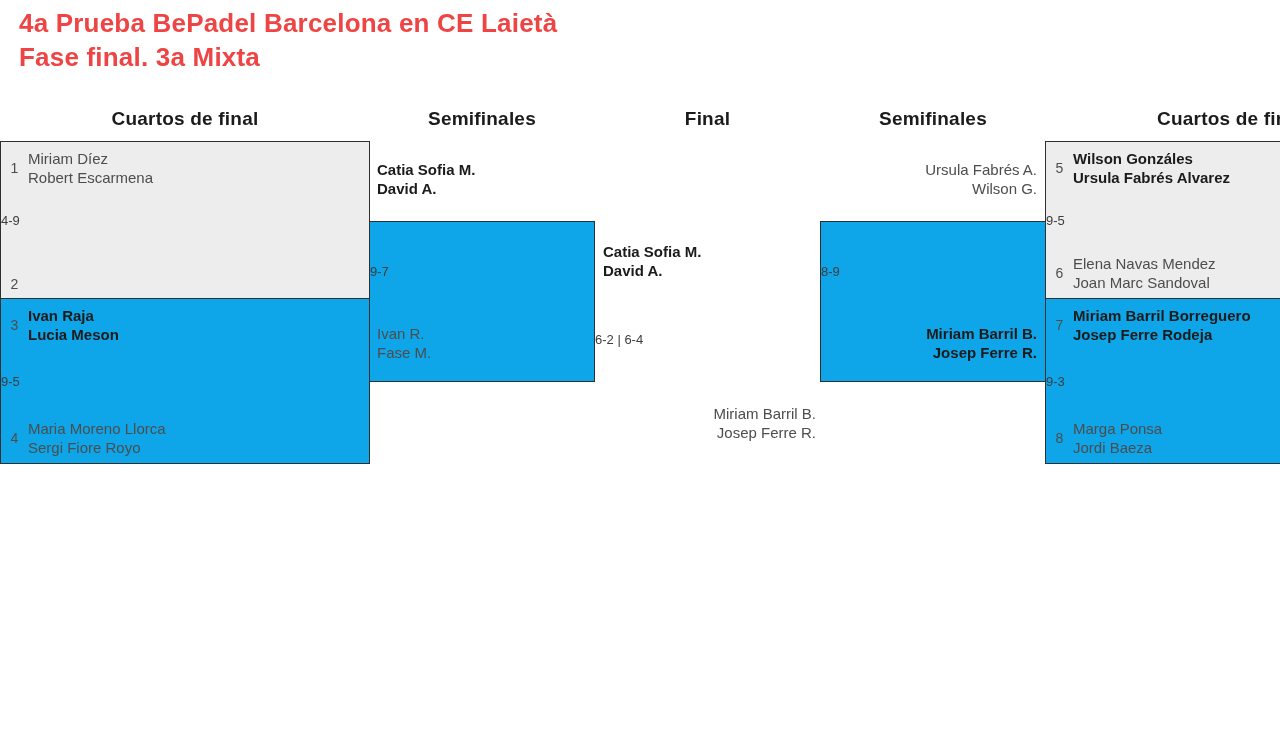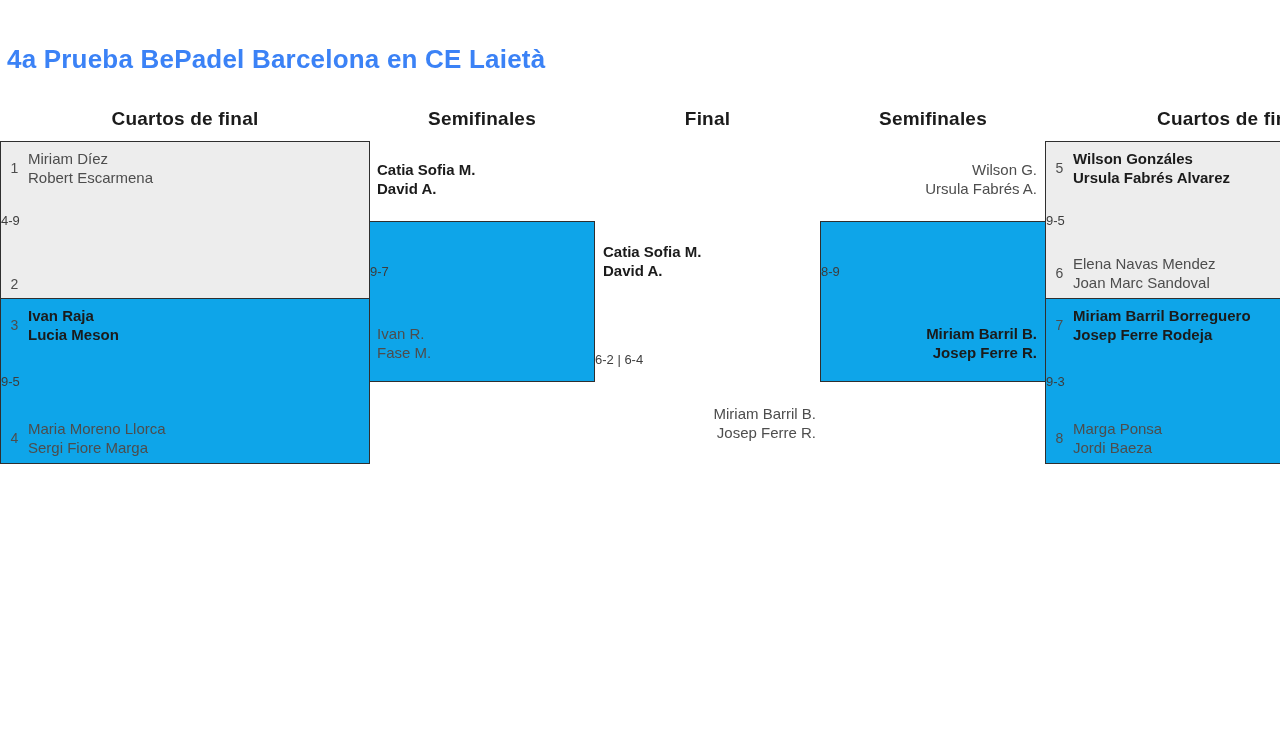--- a/index.html
+++ b/index.html
@@ -1,21 +1,21 @@
 <!DOCTYPE html>
 <html><head>
 <meta charset="utf-8">
 <style>
   * { margin:0; padding:0; box-sizing:border-box; }
   html,body { width:1280px; height:730px; overflow:hidden; background:#ffffff;
               font-family:"Liberation Sans", sans-serif; }
   .bracket { position:relative; width:1416px; height:730px; }
 
-  .page-title { position:absolute; left:7px; top:6px; font-size:26px; line-height:34px;
-                font-weight:bold; color:#3b82f6; letter-spacing:0.2px;margin-top:36px; }
+  .page-title { position:absolute; left:19px; top:6px; font-size:26px; line-height:34px;
+                font-weight:bold; color:#ef4444; letter-spacing:0.2px; }
 
   .round-header { position:absolute; top:108px; height:24px; text-align:center;
                   font-size:19px; font-weight:bold; color:#1b1b1b; letter-spacing:0.2px; }
   .rh-qf-l { left:0;     width:370px; }
   .rh-sf-l { left:369px; width:226px; }
   .rh-f    { left:595px; width:225px; }
   .rh-sf-r { left:820px; width:226px; }
   .rh-qf-r { left:1045px;width:371px; }
 
   .box { position:absolute; border:1px solid #2f2f2f; background:#0ea5e9; }
@@ -43,20 +43,21 @@
   .float { position:absolute; }
   .al-r { text-align:right; }
 </style>
 </head>
 <body>
 
 <div class="bracket">
 
   <div class="page-title">
     <div>4a Prueba BePadel Barcelona en CE Laietà</div>
+    <div>Fase final. 3a Mixta</div>
   </div>
 
   <div class="round-header rh-qf-l">Cuartos de final</div>
   <div class="round-header rh-sf-l">Semifinales</div>
   <div class="round-header rh-f">Final</div>
   <div class="round-header rh-sf-r">Semifinales</div>
   <div class="round-header rh-qf-r">Cuartos de final</div>
 
   <div class="box shaded" id="qf1">
     <div class="qf-team team-top">
@@ -78,53 +79,53 @@
       <span class="names t-win">
         <div>Ivan Raja</div>
         <div>Lucia Meson</div>
       </span>
     </div>
     <div class="score">9-5</div>
     <div class="qf-team team-bottom">
       <span class="seed">4</span>
       <span class="names t-lose">
         <div>Maria Moreno Llorca</div>
-        <div>Sergi Fiore Marga</div>
+        <div>Sergi Fiore Royo</div>
       </span>
     </div>
   </div>
 
   <div class="box" id="sf1">
     <div class="score" style="top:42px; transform:none;">9-7</div>
   </div>
   <div class="float names t-win" style="left:377px; top:160px;">
     <div>Catia Sofia M.</div>
     <div>David A.</div>
   </div>
   <div class="float names t-lose" style="left:377px; top:324px;">
     <div>Ivan R.</div>
     <div>Fase M.</div>
   </div>
 
   <div class="float names t-win" style="left:603px; top:242px;">
     <div>Catia Sofia M.</div>
     <div>David A.</div>
   </div>
-  <div class="float score" style="left:595px; width:225px; top:352px;">6-2 | 6-4</div>
+  <div class="float score" style="left:595px; width:225px; top:332px;">6-2 | 6-4</div>
   <div class="float names t-lose al-r" style="left:595px; width:221px; top:404px;">
     <div>Miriam Barril B.</div>
     <div>Josep Ferre R.</div>
   </div>
 
   <div class="box" id="sf2">
     <div class="score" style="top:42px; transform:none;">8-9</div>
   </div>
   <div class="float names t-lose al-r" style="left:820px; width:217px; top:160px;">
+    <div>Ursula Fabrés A.</div>
     <div>Wilson G.</div>
-    <div>Ursula Fabrés A.</div>
   </div>
   <div class="float names t-win al-r" style="left:820px; width:217px; top:324px;">
     <div>Miriam Barril B.</div>
     <div>Josep Ferre R.</div>
   </div>
 
   <div class="box shaded" id="qf3">
     <div class="qf-team team-top">
       <span class="seed">5</span>
       <span class="names t-win">

